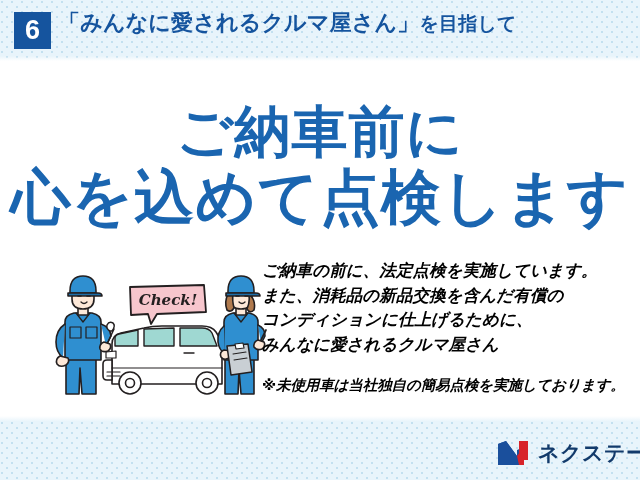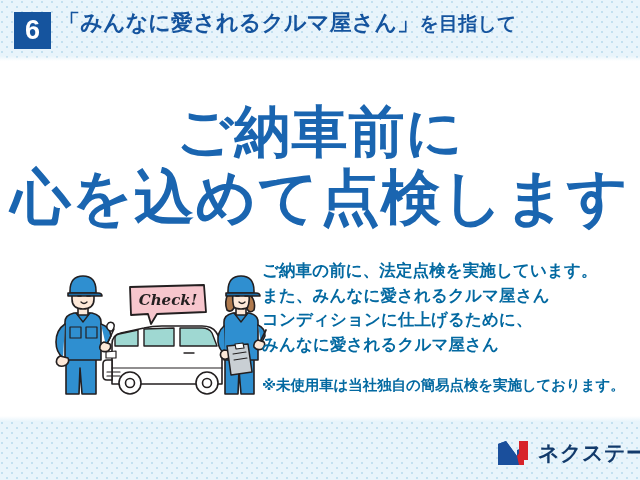--- a/index.html
+++ b/index.html
@@ -107,21 +107,22 @@
     font-size: 60px;
     line-height: 64px;
   }
 
   
   .body-copy {
     position: absolute;
     left: 262px;
     top: 258px;
     width: 368px;
-    color: #0369a1;
+    color: #000000;
+    font-style: italic;
   }
   .body-line {
     font-size: 16.5px;
     line-height: 24.5px;
     font-weight: bold;
     white-space: nowrap;
     letter-spacing: 0.1px;
   }
   .body-note {
     font-size: 14.5px;
@@ -281,21 +282,21 @@
         <g>
           <path d="M78 15 L152 13 L154 40 L105 42 L99 52 L96 42 L79 43 Z" fill="#f7c6cd" stroke="#231f20" stroke-width="1.8"></path>
         </g>
       </g>
       <text x="116" y="33" font-family="DejaVu Serif, Liberation Serif, serif" font-size="15" font-style="italic" font-weight="bold" fill="#231f20" text-anchor="middle">Check!</text>
     </svg>
   </div>
 
   <div class="body-copy">
     <div class="body-line">ご納車の前に、法定点検を実施しています。</div>
-    <div class="body-line">また、みんなに愛されるクルマ屋さん</div>
+    <div class="body-line">また、消耗品の新品交換を含んだ有償の</div>
     <div class="body-line">コンディションに仕上げるために、</div>
     <div class="body-line">みんなに愛されるクルマ屋さん</div>
     <div class="body-note">※未使用車は当社独自の簡易点検を実施しております。</div>
   </div>
 
   <div class="logo">
     <svg class="logo-mark" viewBox="0 0 34 26" xmlns="http://www.w3.org/2000/svg">
       <path d="M1 25 L1 4 L9 1 L20 16 L20 10 L27 7 L27 25 Z" fill="#1a4f9c"></path>
       <path d="M22 1 L31 1 L31 20 L22 20 Z" fill="#d8232a"></path>
       <path d="M20 16 L27 7 L27 25 L22 25 Z" fill="#d8232a"></path>

